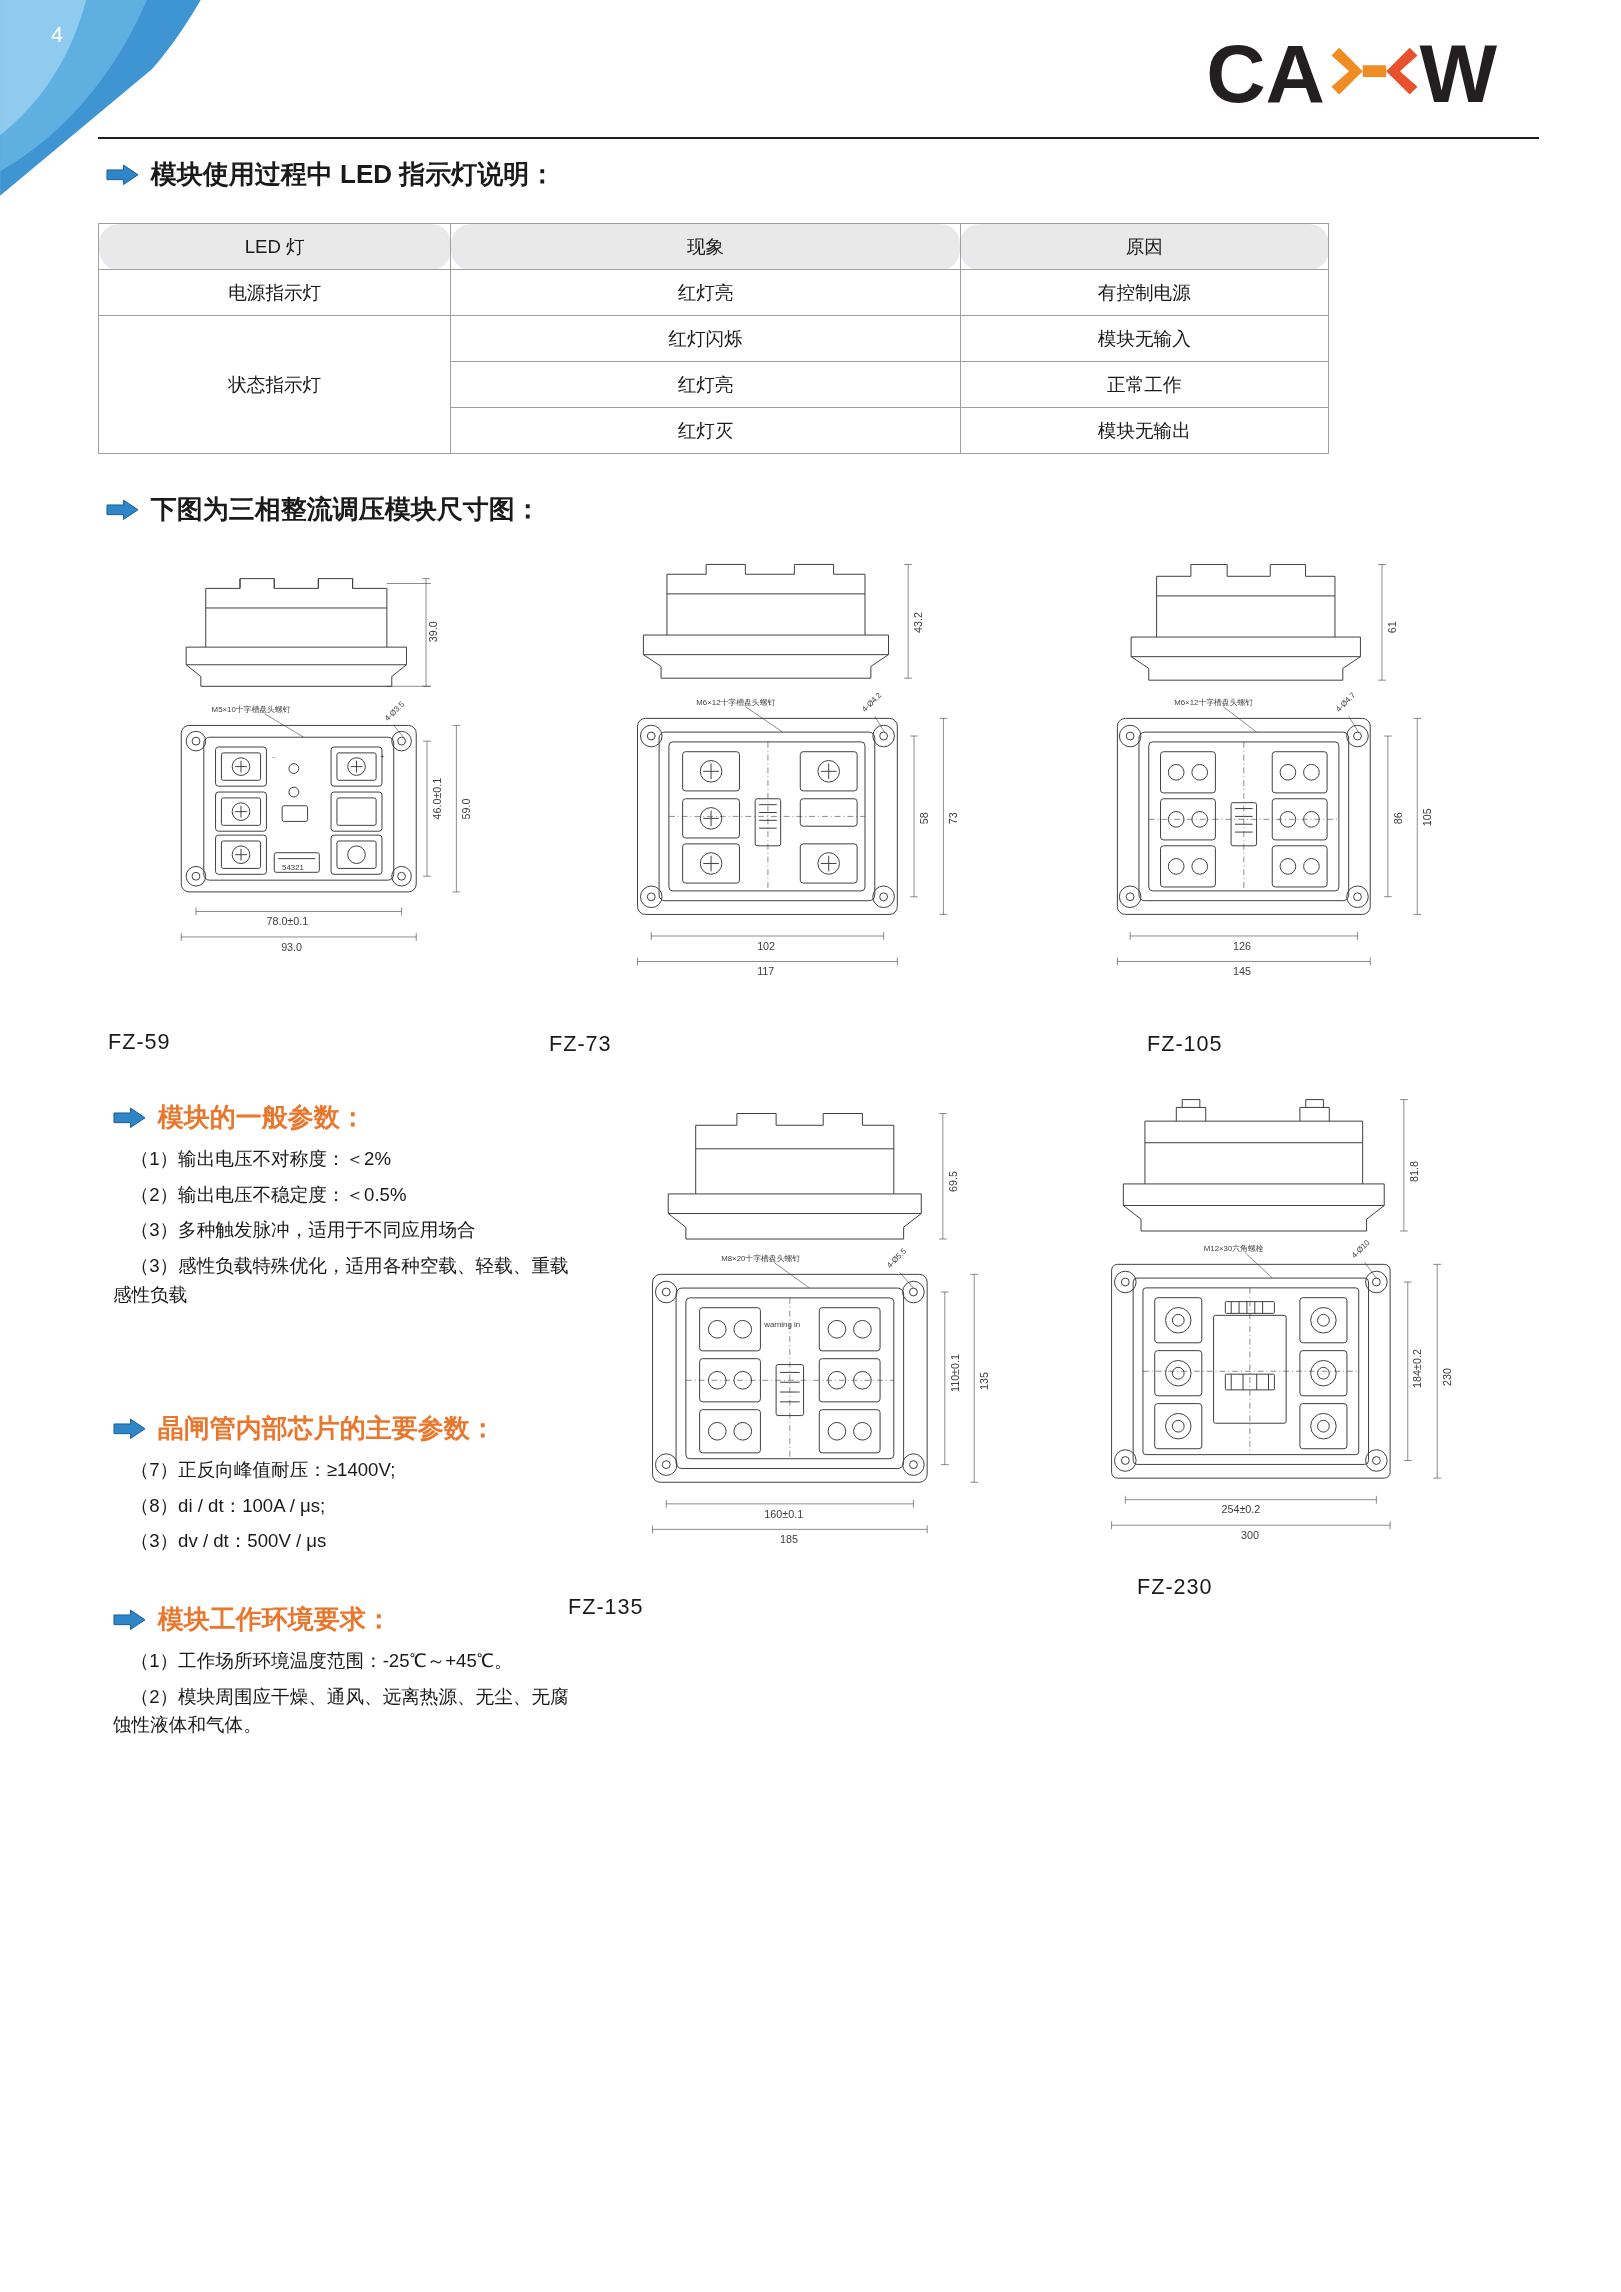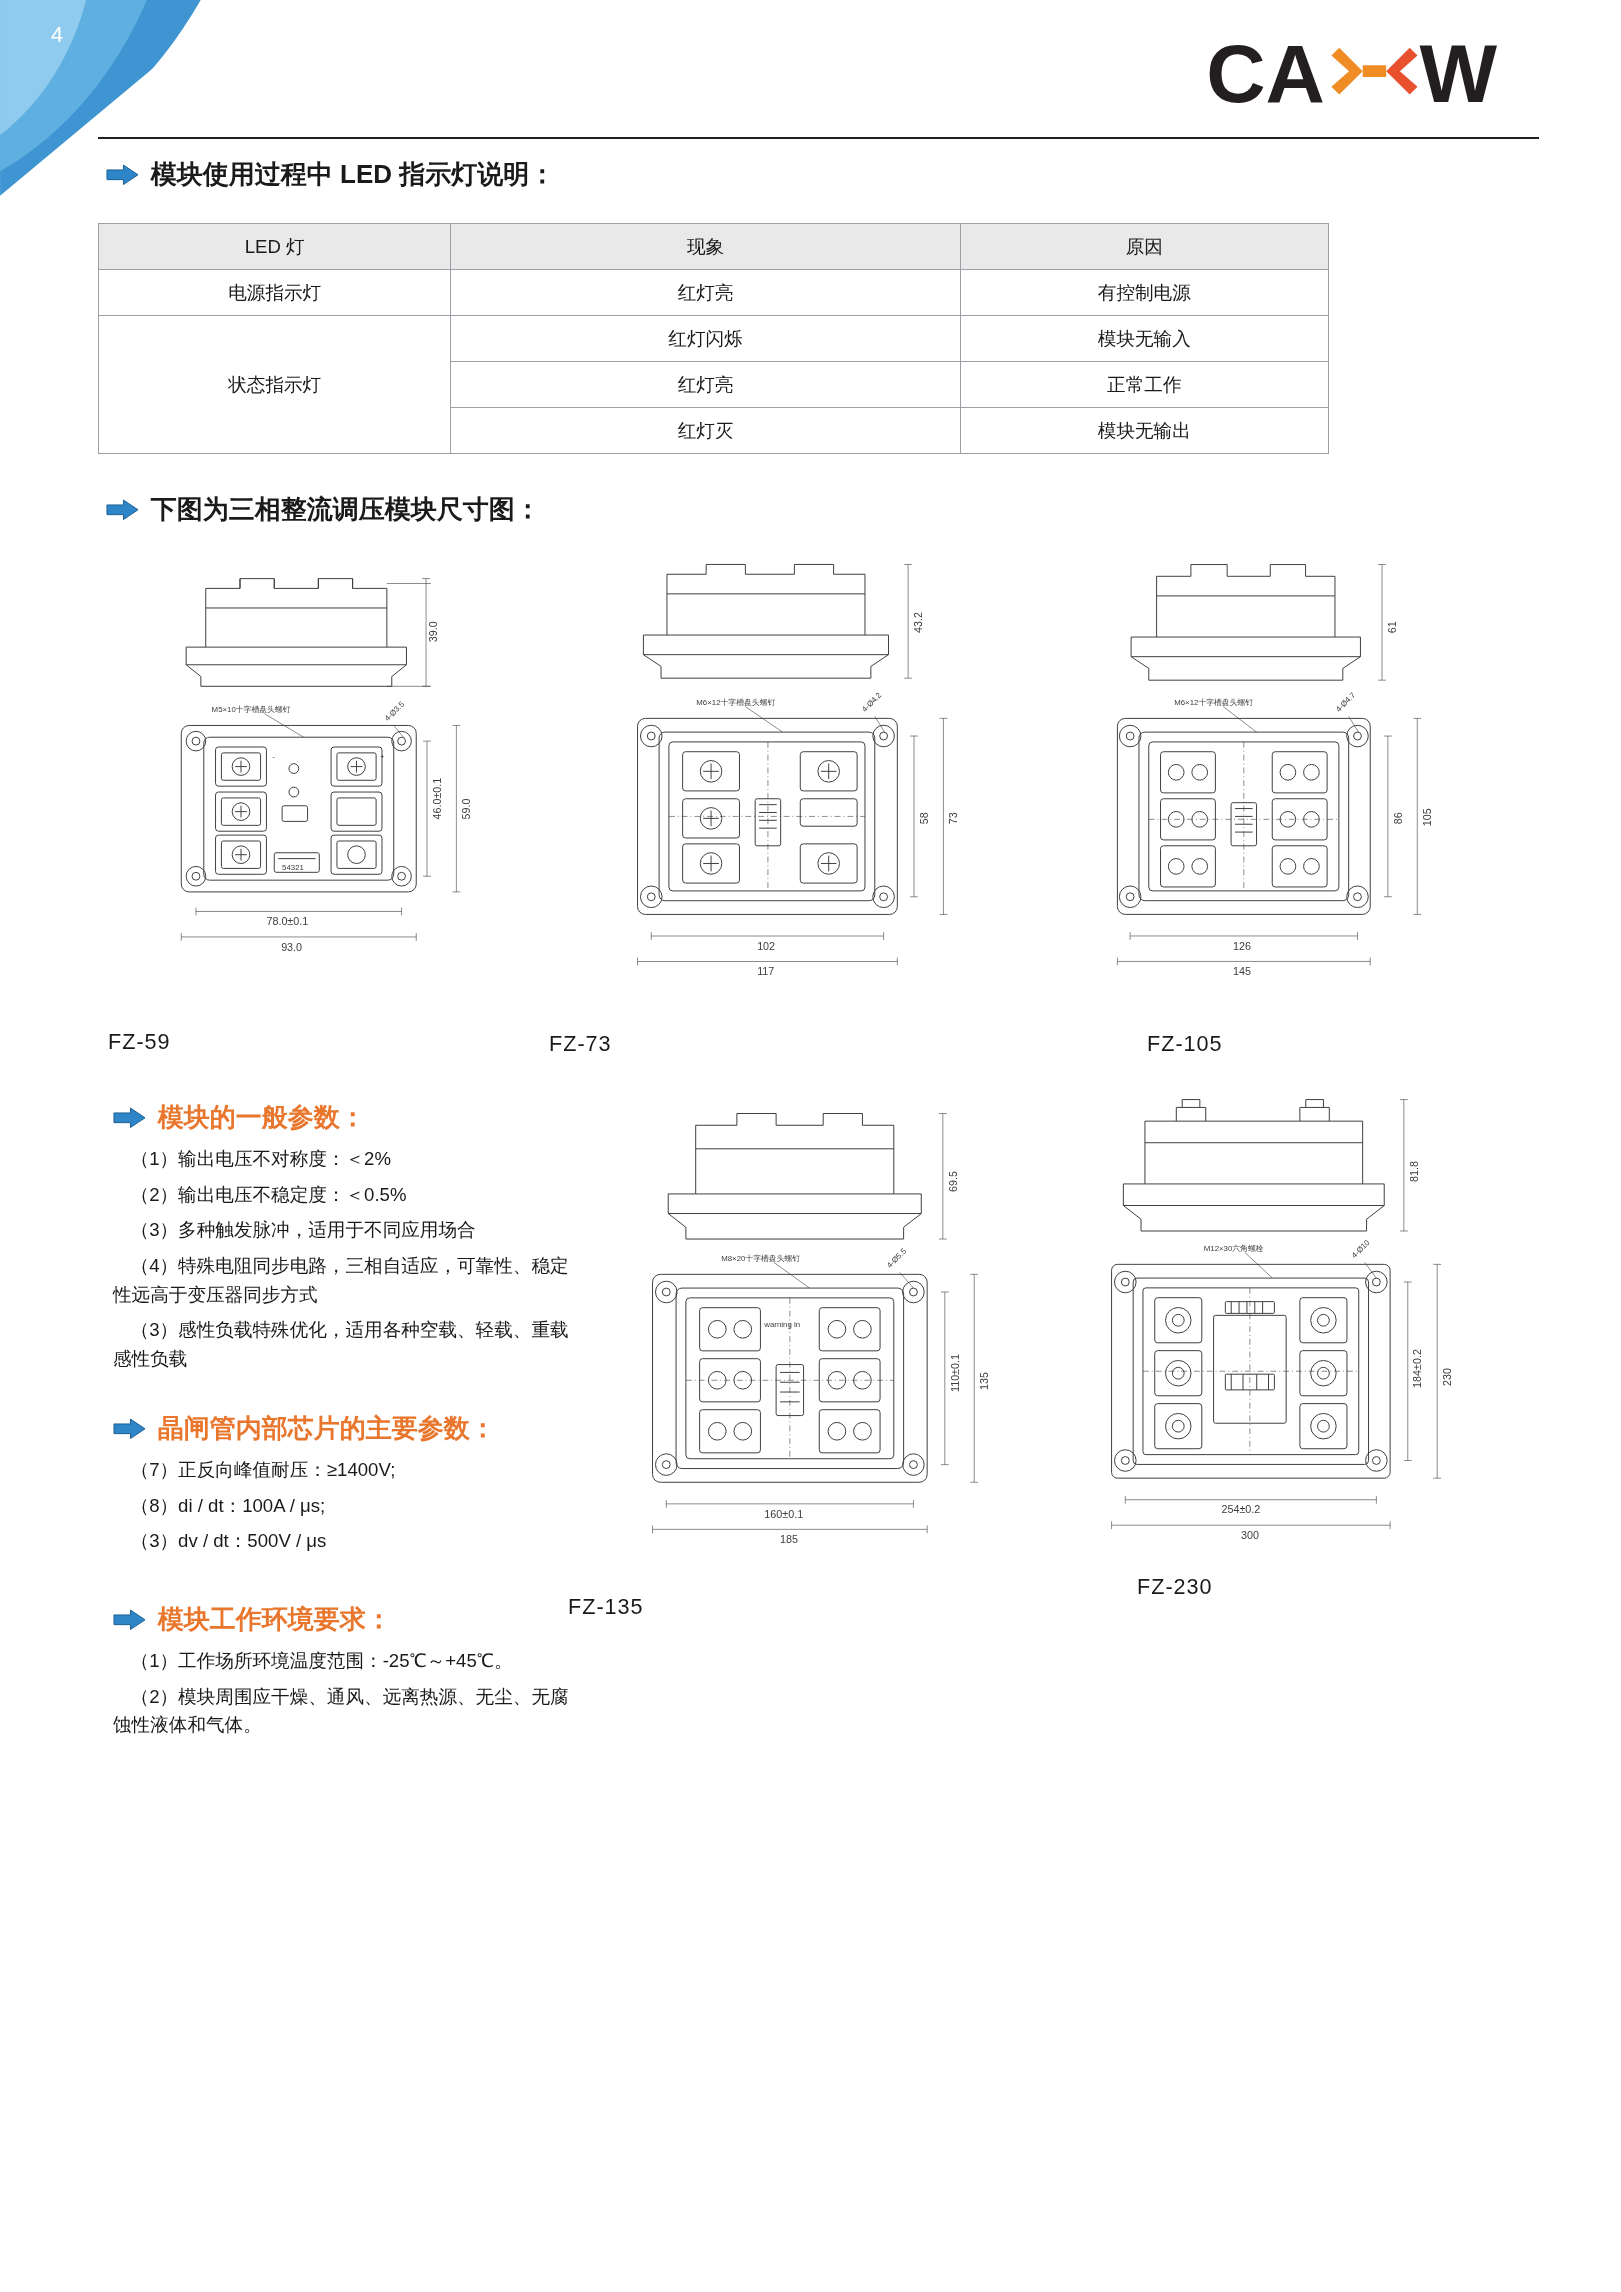--- a/index.html
+++ b/index.html
@@ -66,21 +66,21 @@
     border-collapse: collapse;
     font-size: 18.6px;
     color: #1a1a1a;
   }
   table.led th, table.led td {
     border: 1px solid #9aa0a6;
     text-align: center;
     height: 46px;
     font-weight: normal;
   }
-  table.led thead th { background: #e9e9e9; }
+  table.led thead th { background: #e9e9e9; border-radius: 20px; }
   table.led col.c1 { width: 353px; }
   table.led col.c2 { width: 510px; }
   table.led col.c3 { width: 369px; }
 
   .sec2 { position: absolute; left: 106px; top: 492px; }
 
   
   .dwg { position: absolute; }
   .cap {
     text-align: left;
@@ -521,21 +521,20 @@
     <span class="arrow-ico">
       <svg width="33" height="21.6" viewBox="0 0 34 22">
         <path d="M1,6 L18,6 L18,1 L33,11 L18,21 L18,16 L1,16 Z" fill="#2e86c8" stroke="#1b5e91" stroke-width="1"></path>
       </svg>
     </span>
     <span class="h-title orange">模块的一般参数：</span>
   </div>
   <p class="ind">（1）输出电压不对称度：＜2%</p>
   <p class="ind">（2）输出电压不稳定度：＜0.5%</p>
   <p class="ind">（3）多种触发脉冲，适用于不同应用场合</p>
-  <p class="ind">（4）特殊电阻同步电路，三相自适应，可靠性、稳定性远高于变压器同步方式</p>
   <p class="ind">（3）感性负载特殊优化，适用各种空载、轻载、重载感性负载</p>
 </div>
 
 <div class="block" style="left:113px; top:1411px;">
   <div class="arrow-head head-row">
     <span class="arrow-ico">
       <svg width="33" height="21.6" viewBox="0 0 34 22">
         <path d="M1,6 L18,6 L18,1 L33,11 L18,21 L18,16 L1,16 Z" fill="#2e86c8" stroke="#1b5e91" stroke-width="1"></path>
       </svg>
     </span>

